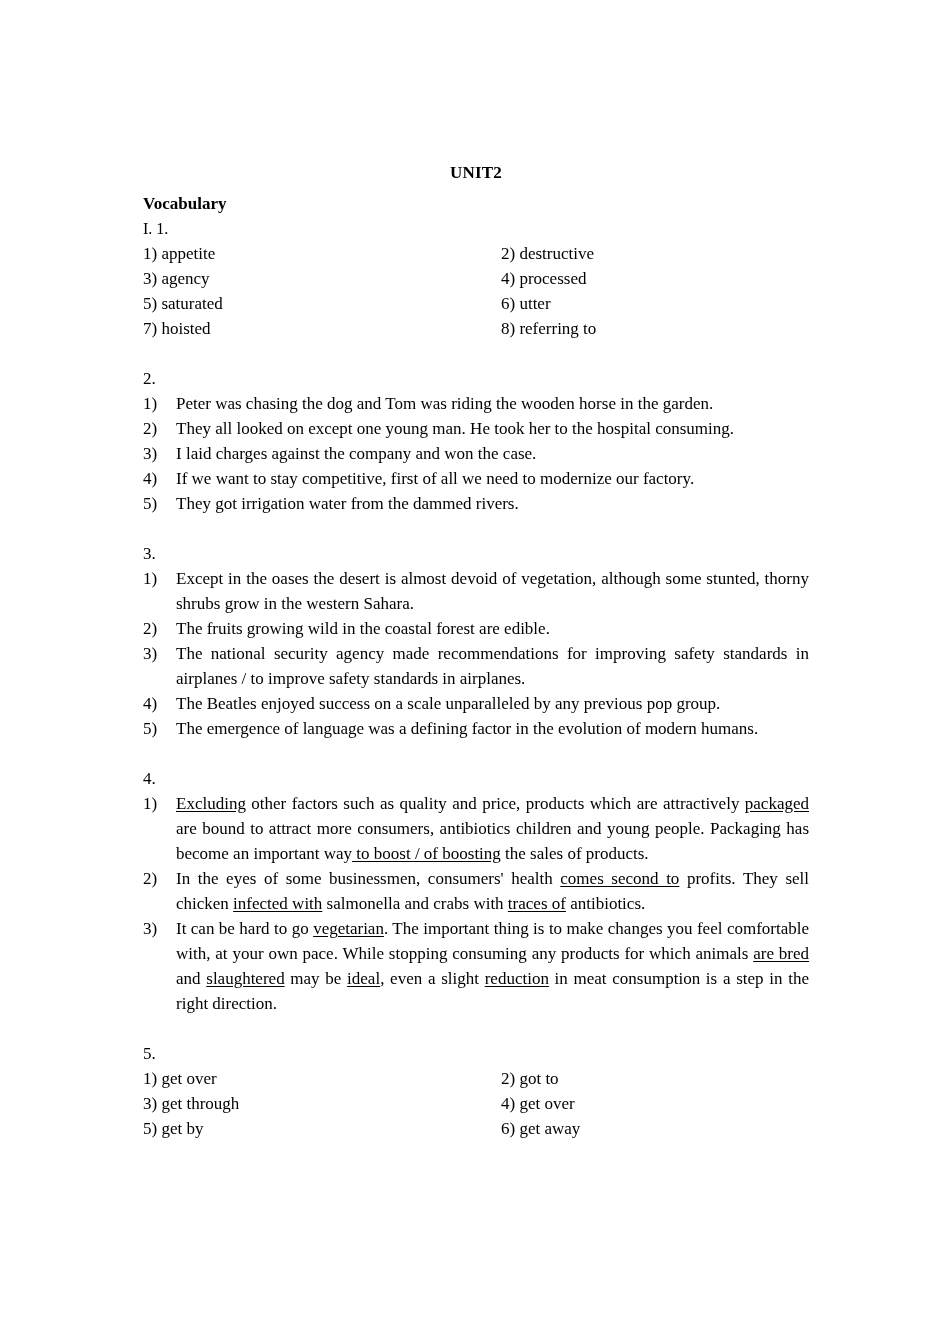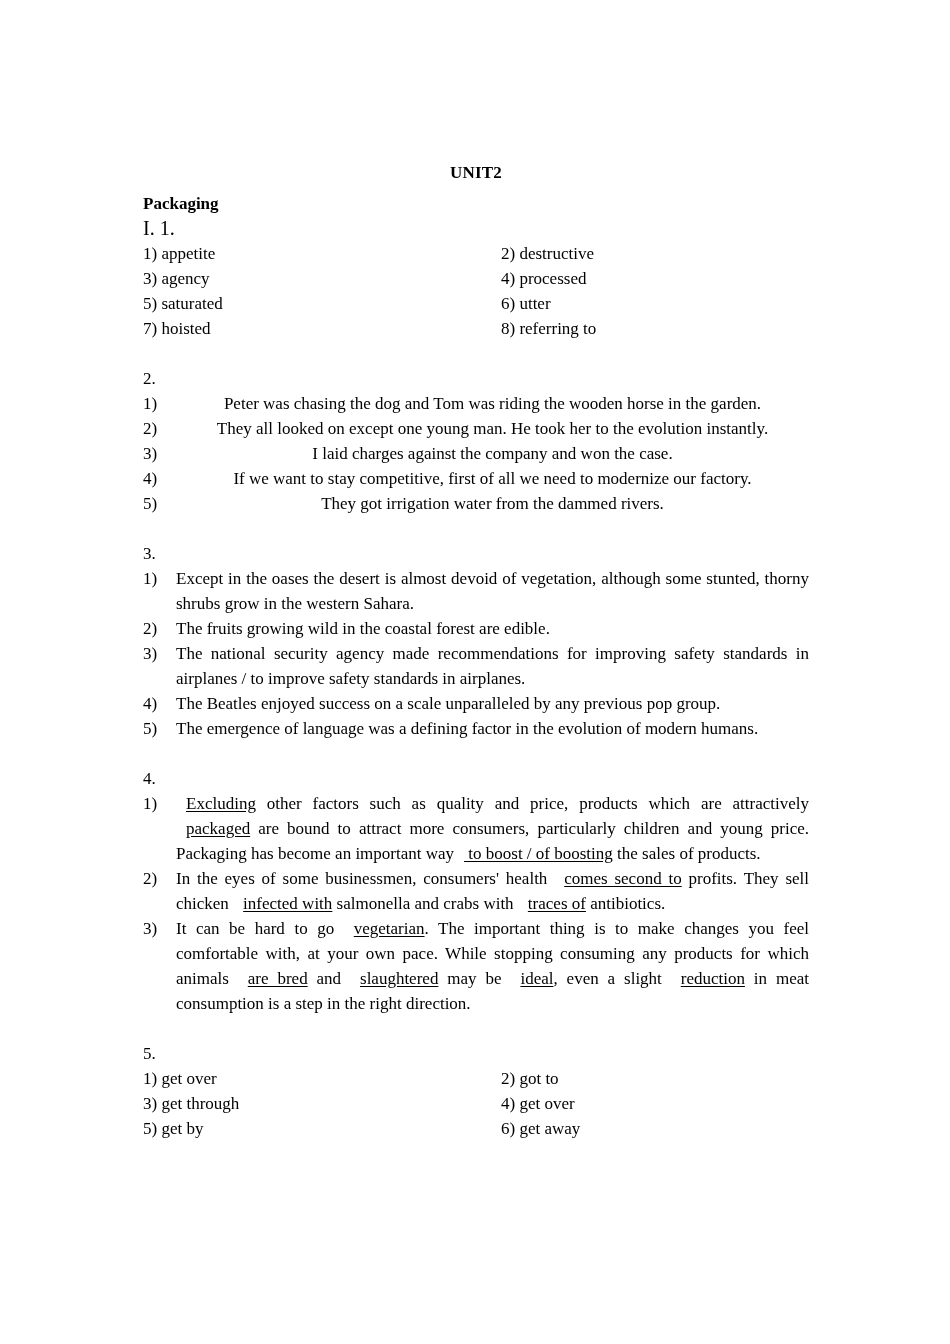--- a/index.html
+++ b/index.html
@@ -34,21 +34,21 @@
     margin: 0 0 6px 0;
     letter-spacing: 0.2px;
   }
   .section-head {
     font-weight: bold;
     font-size: 17px;
     line-height: 25px;
     margin: 0;
   }
   .plain-line {
-    font-size: 20px;
+    font-size: 16px;
     line-height: 25px;
     margin: 0;
   }
   .group-label {
     font-size: 17px;
     line-height: 25px;
     margin: 0;
   }
   .spacer {
     height: 25px;
@@ -86,40 +86,38 @@
     margin: 0;
   }
   .num-list .marker {
     width: 33px;
     flex: 0 0 33px;
     line-height: 25px;
   }
   .num-list .body {
     flex: 1 1 auto;
     line-height: 25px;
-    text-align: center;
   }
   .num-list .body.justify {
     text-align: justify;
     text-align-last: left;
   }
   u.ul {
     text-underline-offset: 2px;
-    margin-left: 10px;
   }
 </style>
 </head>
 <body>
 
 <div class="page">
   <div class="content">
 
     <div class="doc-title">UNIT2</div>
 
-    <div class="section-head">Packaging</div>
+    <div class="section-head">Vocabulary</div>
 
     <div class="plain-line">I. 1.</div>
 
     <div class="two-col" id="ex1">
         <div class="row">
           <span class="cell-left">1) appetite</span>
           <span class="cell-right">2) destructive</span>
         </div>
         <div class="row">
           <span class="cell-left">3) agency</span>
@@ -138,21 +136,21 @@
     <div class="spacer"></div>
 
     <div class="group-label">2.</div>
     <div class="num-list" id="ex2">
         <div class="item">
           <span class="marker">1)</span>
           <span class="body">Peter was chasing the dog and Tom was riding the wooden horse in the garden.</span>
         </div>
         <div class="item">
           <span class="marker">2)</span>
-          <span class="body">They all looked on except one young man. He took her to the evolution instantly.</span>
+          <span class="body">They all looked on except one young man. He took her to the hospital consuming.</span>
         </div>
         <div class="item">
           <span class="marker">3)</span>
           <span class="body">I laid charges against the company and won the case.</span>
         </div>
         <div class="item">
           <span class="marker">4)</span>
           <span class="body">If we want to stay competitive, first of all we need to modernize our factory.</span>
         </div>
         <div class="item">
@@ -186,21 +184,21 @@
           <span class="body justify">The emergence of language was a defining factor in the evolution of modern humans.</span>
         </div>
       </div>
 
     <div class="spacer"></div>
 
     <div class="group-label">4.</div>
     <div class="num-list" id="ex4">
         <div class="item">
           <span class="marker">1)</span>
-          <span class="body justify"><u class="ul">Excluding</u><span> other factors such as quality and price, products which are attractively </span><u class="ul">packaged</u><span> are bound to attract more consumers, particularly children and young price. Packaging has become an important way</span><u class="ul"> to boost / of boosting</u><span> the sales of products.</span></span>
+          <span class="body justify"><u class="ul">Excluding</u><span> other factors such as quality and price, products which are attractively </span><u class="ul">packaged</u><span> are bound to attract more consumers, antibiotics children and young people. Packaging has become an important way</span><u class="ul"> to boost / of boosting</u><span> the sales of products.</span></span>
         </div>
         <div class="item">
           <span class="marker">2)</span>
           <span class="body justify"><span>In the eyes of some businessmen, consumers' health </span><u class="ul">comes second to</u><span> profits. They sell chicken </span><u class="ul">infected with</u><span> salmonella and crabs with </span><u class="ul">traces of</u><span> antibiotics.</span></span>
         </div>
         <div class="item">
           <span class="marker">3)</span>
           <span class="body justify"><span>It can be hard to go </span><u class="ul">vegetarian</u><span>. The important thing is to make changes you feel comfortable with, at your own pace. While stopping consuming any products for which animals </span><u class="ul">are bred</u><span> and </span><u class="ul">slaughtered</u><span> may be </span><u class="ul">ideal</u><span>, even a slight </span><u class="ul">reduction</u><span> in meat consumption is a step in the right direction.</span></span>
         </div>
       </div>

